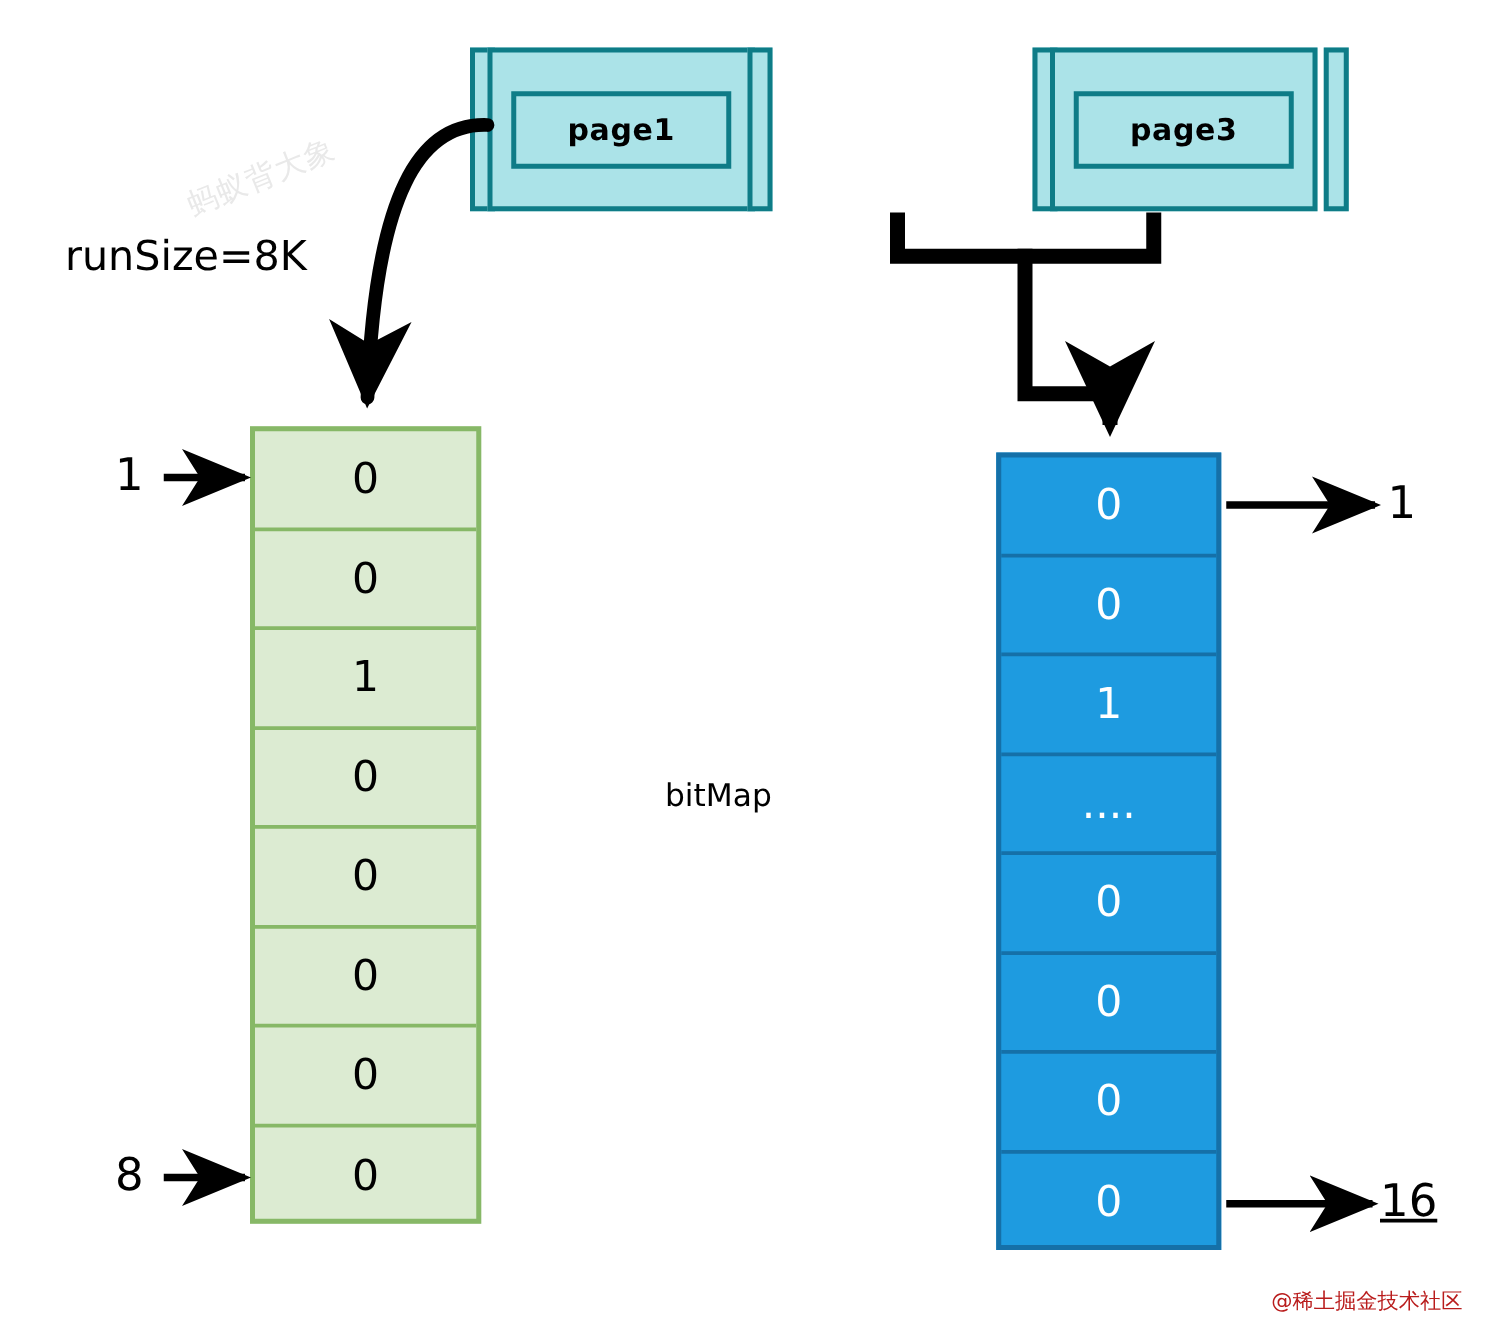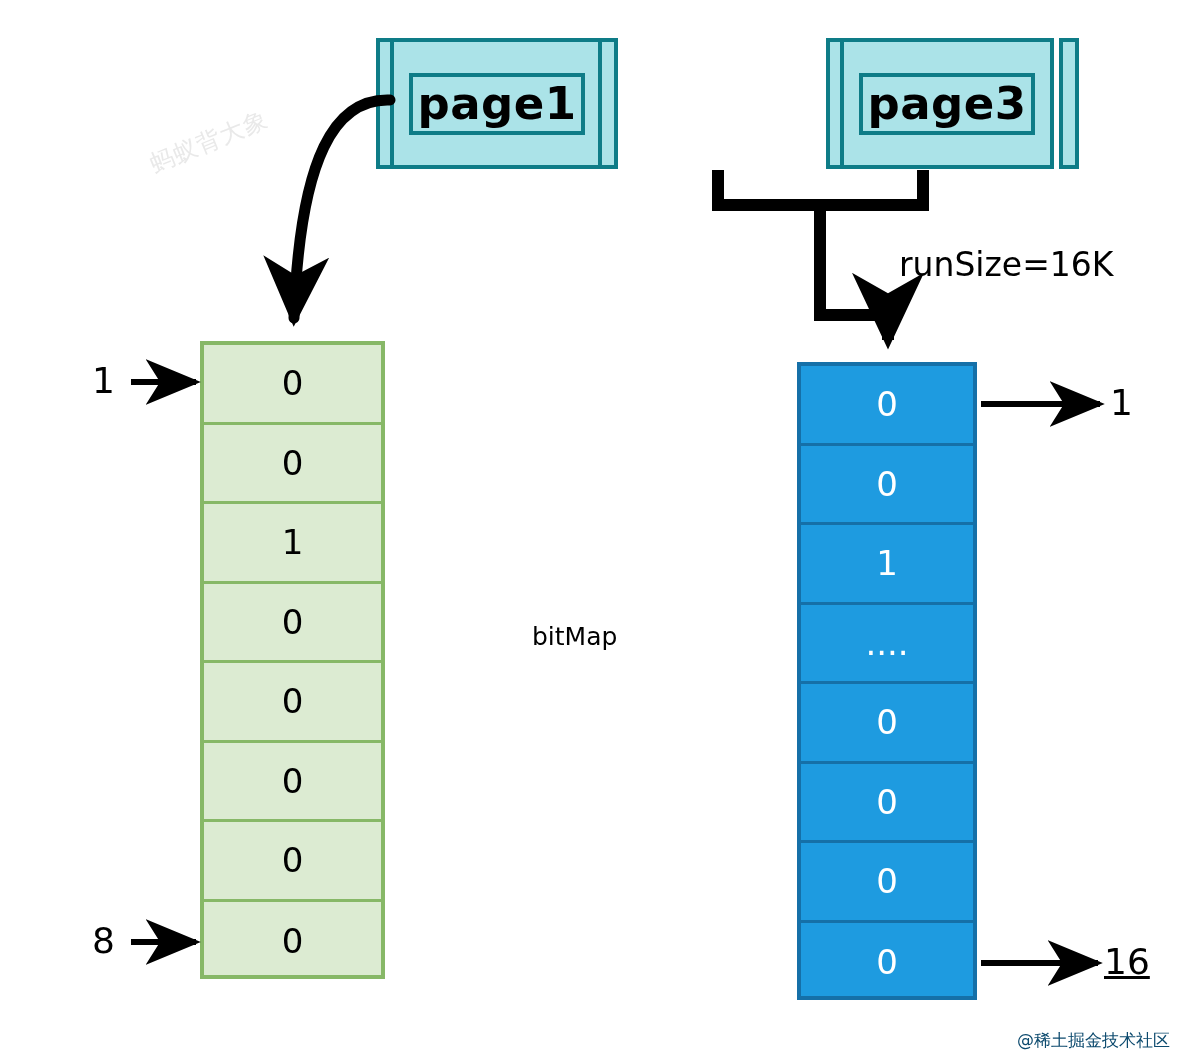--- a/index.html
+++ b/index.html
@@ -60,21 +60,21 @@
     height: 62px;
     border: 4px solid #0E7C87;
     box-sizing: border-box;
     background: #ABE3E8;
     display: flex;
     align-items: center;
     justify-content: center;
   }
   .page-label {
     font-family: "DejaVu Sans", sans-serif;
-    font-size: 45px;
+    font-size: 24px;
     font-weight: 700;
     color: #000000;
     letter-spacing: 0.5px;
     line-height: 1;
   }
 
   
   .bitmap-table {
     position: absolute;
     box-sizing: border-box;
@@ -153,21 +153,21 @@
     transform-origin: left top;
     white-space: nowrap;
     letter-spacing: 1px;
   }
   .wm-corner {
     position: absolute;
     right: 18px;
     bottom: 12px;
     font-family: "DejaVu Sans", sans-serif;
     font-size: 17px;
-    color: #0c4a6e;
+    color: #b91c1c;
     white-space: nowrap;
   }
 </style>
 </head>
 <body>
 
 <div id="canvas">
 
   <div class="strip-outer">
     <div class="sep-bar" style="left:0px;"></div>
@@ -223,21 +223,21 @@
     <path d="M 718,170 L 718,205 L 923,205 L 923,170" stroke="#000000" stroke-width="12" fill="none"></path>
     <path d="M 820,199 L 820,315 L 888,315 L 888,340" stroke="#000000" stroke-width="12" fill="none" marker-end="url(#arrowFat)"></path>
 
     <line x1="131" y1="382" x2="196" y2="382" stroke="#000000" stroke-width="6" marker-end="url(#arrowThin)"></line>
     <line x1="131" y1="942" x2="196" y2="942" stroke="#000000" stroke-width="6" marker-end="url(#arrowThin)"></line>
 
     <line x1="981" y1="404" x2="1100" y2="404" stroke="#000000" stroke-width="6" marker-end="url(#arrowThin)"></line>
     <line x1="981" y1="963" x2="1098" y2="963" stroke="#000000" stroke-width="6" marker-end="url(#arrowThin)"></line>
   </svg>
 
-  <div class="note note-runsize-right">runSize=16K</div>
+  <div class="note note-runsize-left">runSize=8K</div>
   <div class="note note-bitmap">bitMap</div>
 
   <div class="idx-label idx-left-1">1</div>
   <div class="idx-label idx-left-8">8</div>
   <div class="idx-label idx-right-1">1</div>
   <div class="idx-label idx-right-16">16</div>
 
   <div class="wm-rot">蚂蚁背大象</div>
   <div class="wm-corner">@稀土掘金技术社区</div>
 

